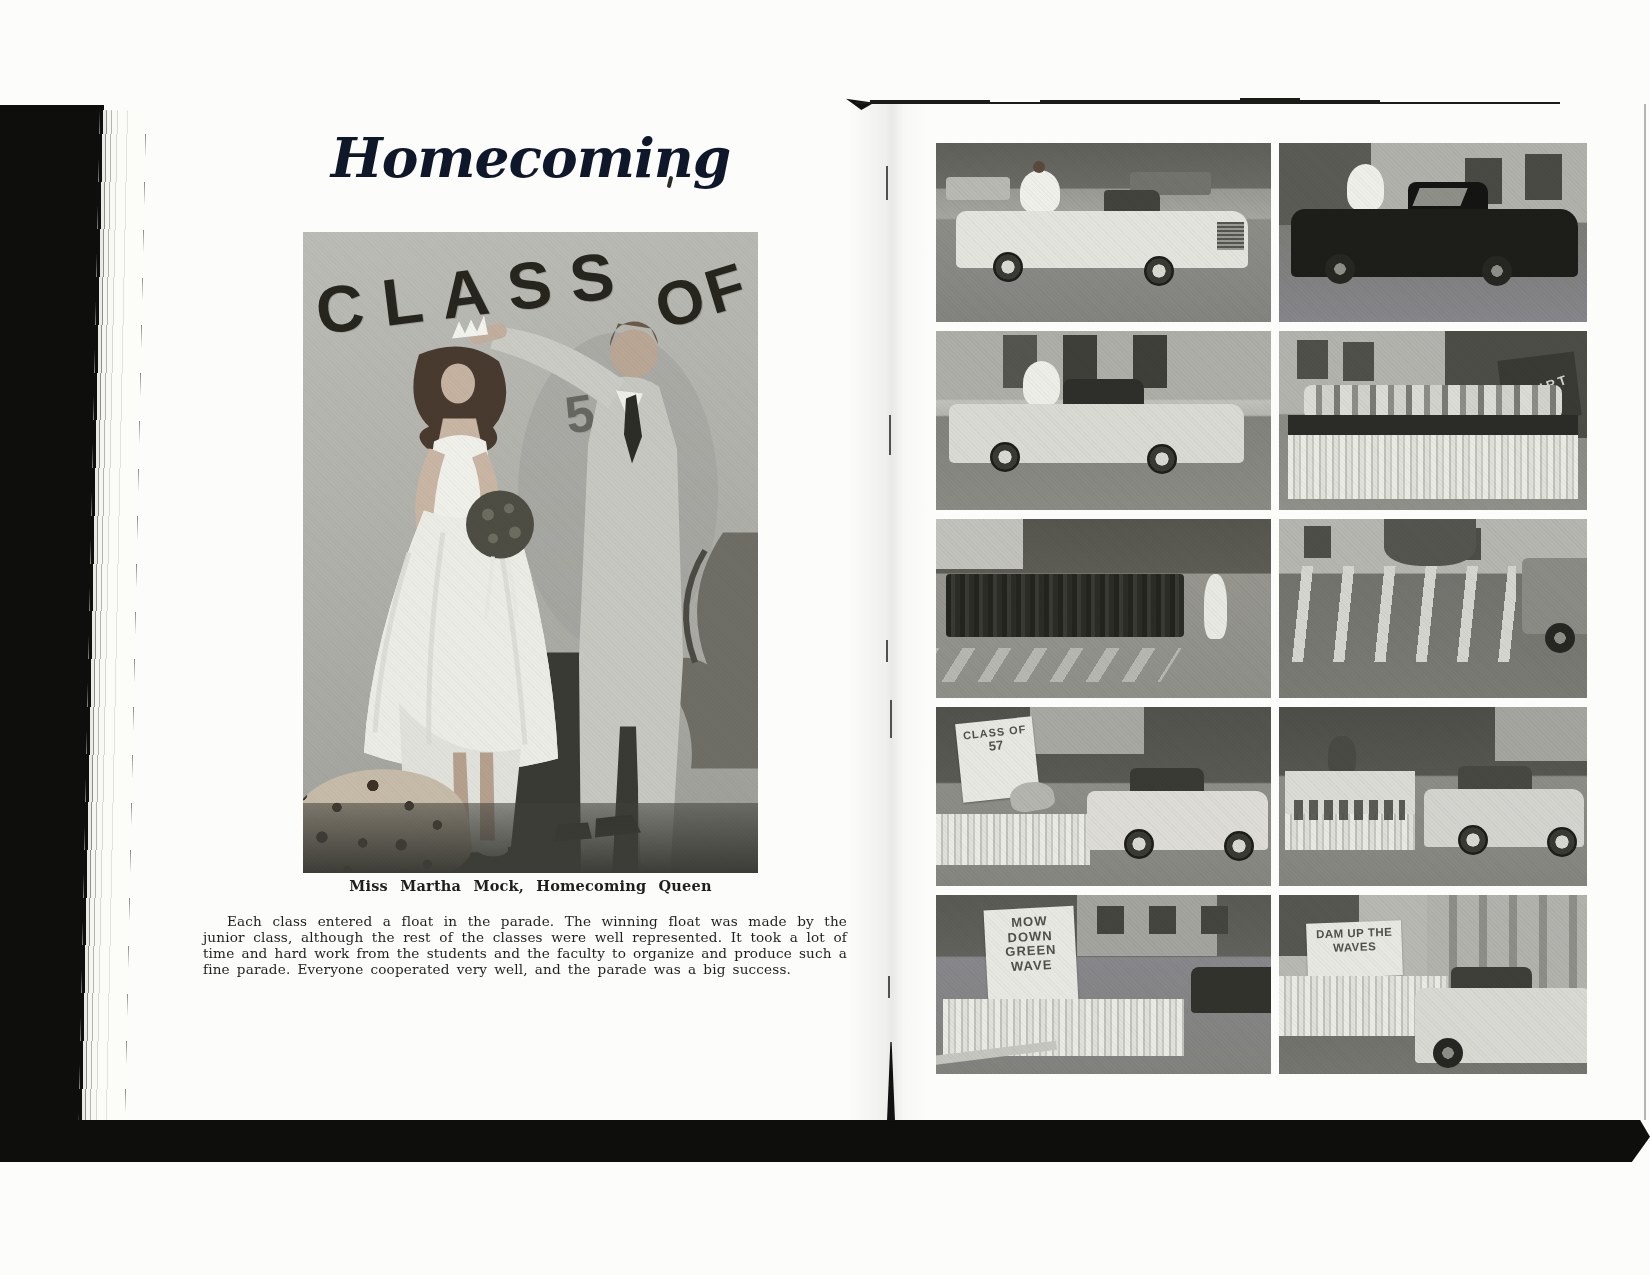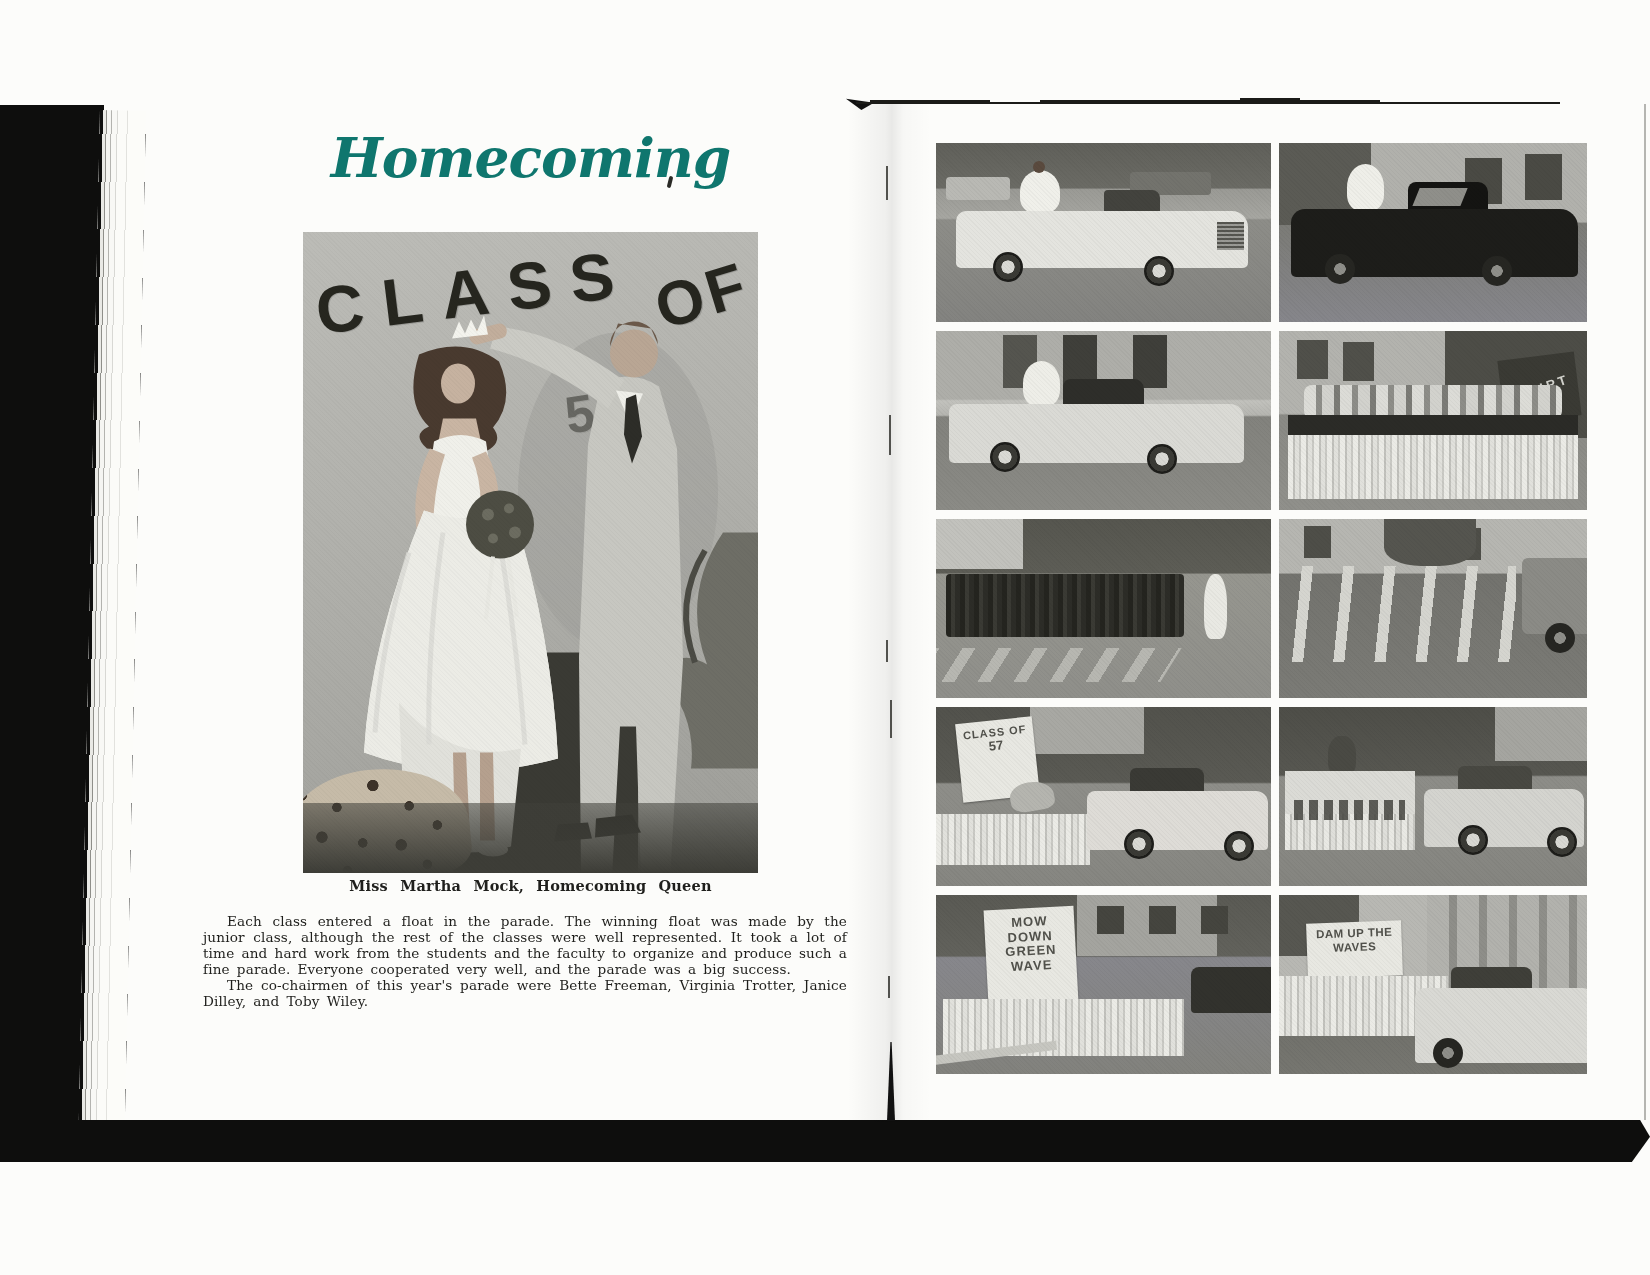--- a/index.html
+++ b/index.html
@@ -24,21 +24,21 @@
           clip-path:polygon(42% 0,58% 0,100% 100%,0 100%);}
 
   
   .tline{position:absolute;background:#1b1b18;}
   .ttip{position:absolute;left:846px;top:94px;width:28px;height:16px;background:#111;
         clip-path:polygon(0 30%,100% 55%,55% 100%);}
   .redge{position:absolute;left:1644px;top:104px;width:2px;height:1016px;background:#b5b5b1;}
 
   
   .title{position:absolute;left:303px;top:128px;width:455px;text-align:center;
-         font-size:55px;line-height:1.1;font-style:italic;font-weight:600;letter-spacing:-1px;color:#0f766e;}
+         font-size:55px;line-height:1.1;font-style:italic;font-weight:600;letter-spacing:-1px;color:#0f172a;}
   .speck{position:absolute;left:668px;top:176px;width:4px;height:12px;background:#2a2a26;border-radius:2px;transform:rotate(14deg);}
   .caption{position:absolute;left:303px;top:877px;width:455px;text-align:center;
            font-size:14.5px;font-weight:bold;word-spacing:7px;letter-spacing:.2px;}
   .bodytext{position:absolute;left:203px;top:914px;width:644px;font-size:13.6px;line-height:15.9px;
             text-align:justify;word-spacing:2.6px;letter-spacing:.15px;}
   .bodytext p{margin:0;text-indent:24px;}
 
   
   .main-photo{position:absolute;left:303px;top:232px;width:455px;height:641px;overflow:hidden;
     background:linear-gradient(168deg,#bcbcb7 0%,#b2b2ad 40%,#a9a9a4 68%,#9c9c97 100%);}
@@ -253,21 +253,20 @@
     </svg>
 
     <div class="leopard"></div>
     <div class="floorband"></div>
   </div>
 
   <div class="caption">Miss Martha Mock, Homecoming Queen</div>
 
   <div class="bodytext">
     <p>Each class entered a float in the parade. The winning float was made by the junior class, although the rest of the classes were well represented. It took a lot of time and hard work from the students and the faculty to organize and produce such a fine parade. Everyone cooperated very well, and the parade was a big success.</p>
-    <p>The co-chairmen of this year's parade were Bette Freeman, Virginia Trotter, Janice Dilley, and Toby Wiley.</p>
   </div>
 
   <div class="ph cL r1 ph1">
     <div class="bgc1"></div>
     <div class="bgc2"></div>
     <div class="fig"></div>
     <div class="cab"></div>
     <div class="car"></div>
     <div class="grille"></div>
     <div class="wh w1" style="left:17%;top:61%;"></div>

